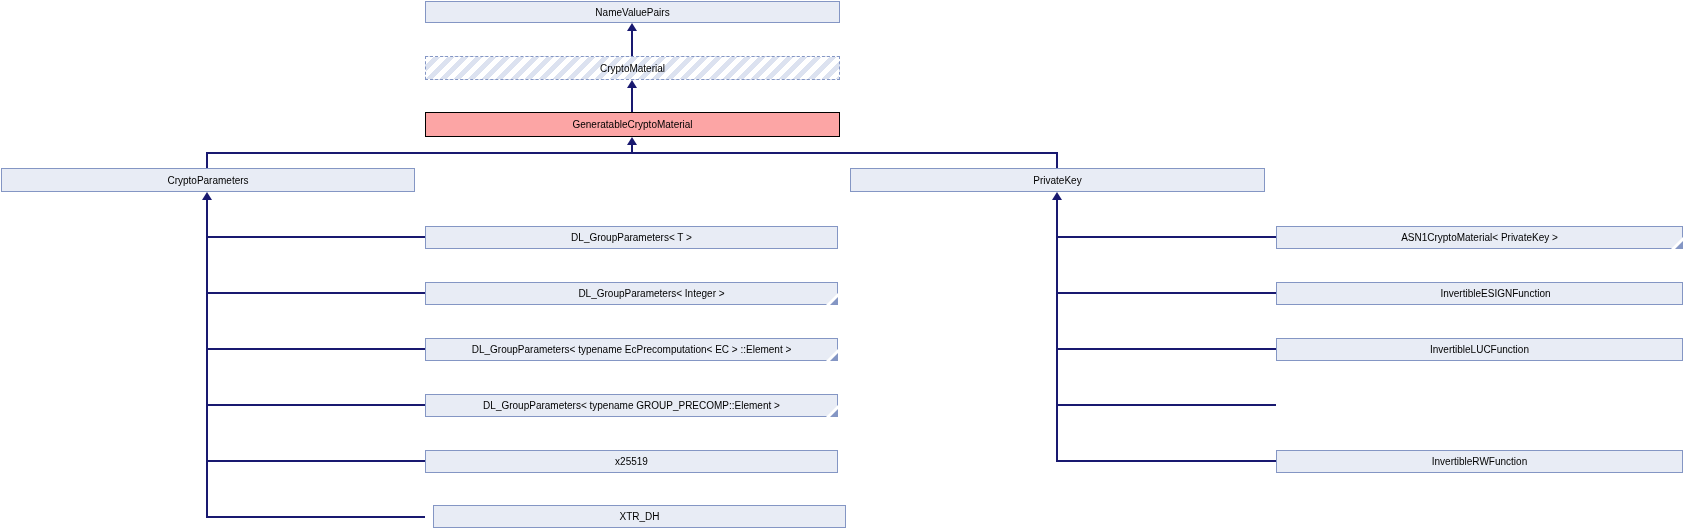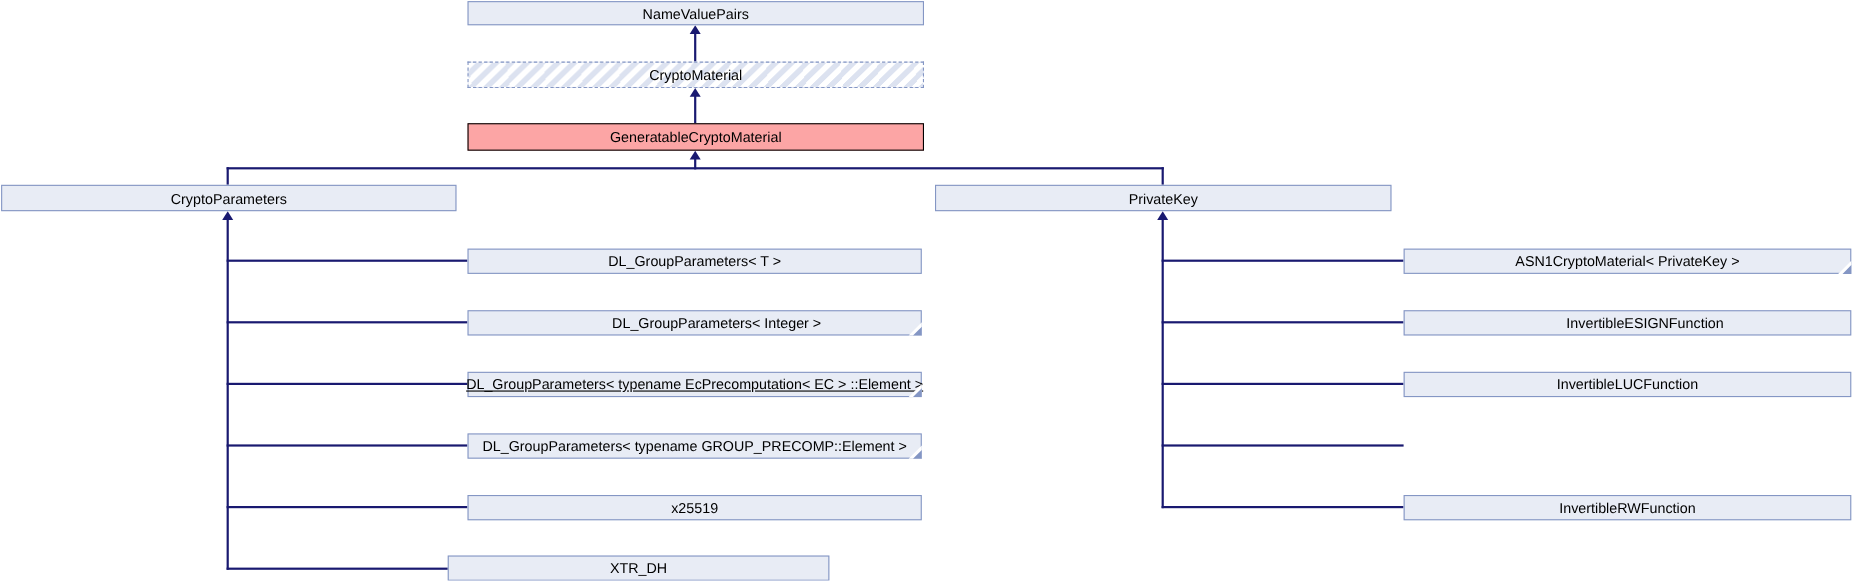--- a/index.html
+++ b/index.html
@@ -3,21 +3,21 @@
 <meta charset="utf-8">
 <style>
   html,body{margin:0;padding:0;background:#ffffff;}
   .canvas{
     position:relative;width:1690px;height:528px;background:#ffffff;
     font-family:"Liberation Sans",sans-serif;overflow:hidden;
   }
   .node{
     position:absolute;box-sizing:border-box;height:23px;
     background:#E8ECF5;border:1px solid #8496C4;
-    font-size:13px;color:#000;white-space:nowrap;
+    font-size:10px;color:#000;white-space:nowrap;
     display:flex;align-items:center;justify-content:center;
   }
   .node.current{background:#fca5a5;border:1px solid #000000;}
   .node.hatched{
     background:repeating-linear-gradient(135deg,#ffffff 0 5px,#DCE2F0 5px 10px);
     border:1px dashed #8496C4;
   }
   .vl{position:absolute;width:2px;background:#191970;}
   .hl{position:absolute;height:2px;background:#191970;}
   .arrow-up{
@@ -76,27 +76,27 @@
   <div class="node current" style="left:425px;top:112px;width:415px;height:25px;">GeneratableCryptoMaterial</div>
 
   <div class="node" style="left:1px;top:168px;width:414px;height:24px;">CryptoParameters</div>
 
   <div class="node" style="left:850px;top:168px;width:415px;height:24px;">PrivateKey</div>
 
   <div class="node" style="left:425px;top:226px;width:413px;">DL_GroupParameters&lt; T &gt;</div>
 
   <div class="node" style="left:425px;top:282px;width:413px;padding-left:40px;">DL_GroupParameters&lt; Integer &gt;<span class="fold"></span></div>
 
-  <div class="node" style="left:425px;top:338px;width:413px;text-decoration:underline;">DL_GroupParameters&lt; typename EcPrecomputation&lt; EC &gt; ::Element &gt;<span class="fold"></span></div>
+  <div class="node" style="left:425px;top:338px;width:413px;">DL_GroupParameters&lt; typename EcPrecomputation&lt; EC &gt; ::Element &gt;<span class="fold"></span></div>
 
   <div class="node" style="left:425px;top:394px;width:413px;">DL_GroupParameters&lt; typename GROUP_PRECOMP::Element &gt;<span class="fold"></span></div>
 
   <div class="node" style="left:425px;top:450px;width:413px;">x25519</div>
 
-  <div class="node" style="left:407px;top:505px;width:347px;">XTR_DH</div>
+  <div class="node" style="left:433px;top:505px;width:413px;">XTR_DH</div>
 
   <div class="node" style="left:1276px;top:226px;width:407px;">ASN1CryptoMaterial&lt; PrivateKey &gt;<span class="fold"></span></div>
 
   <div class="node" style="left:1276px;top:282px;width:407px;padding-left:32px;">InvertibleESIGNFunction</div>
 
   <div class="node" style="left:1276px;top:338px;width:407px;">InvertibleLUCFunction</div>
 
 
   <div class="node" style="left:1276px;top:450px;width:407px;">InvertibleRWFunction</div>
 

